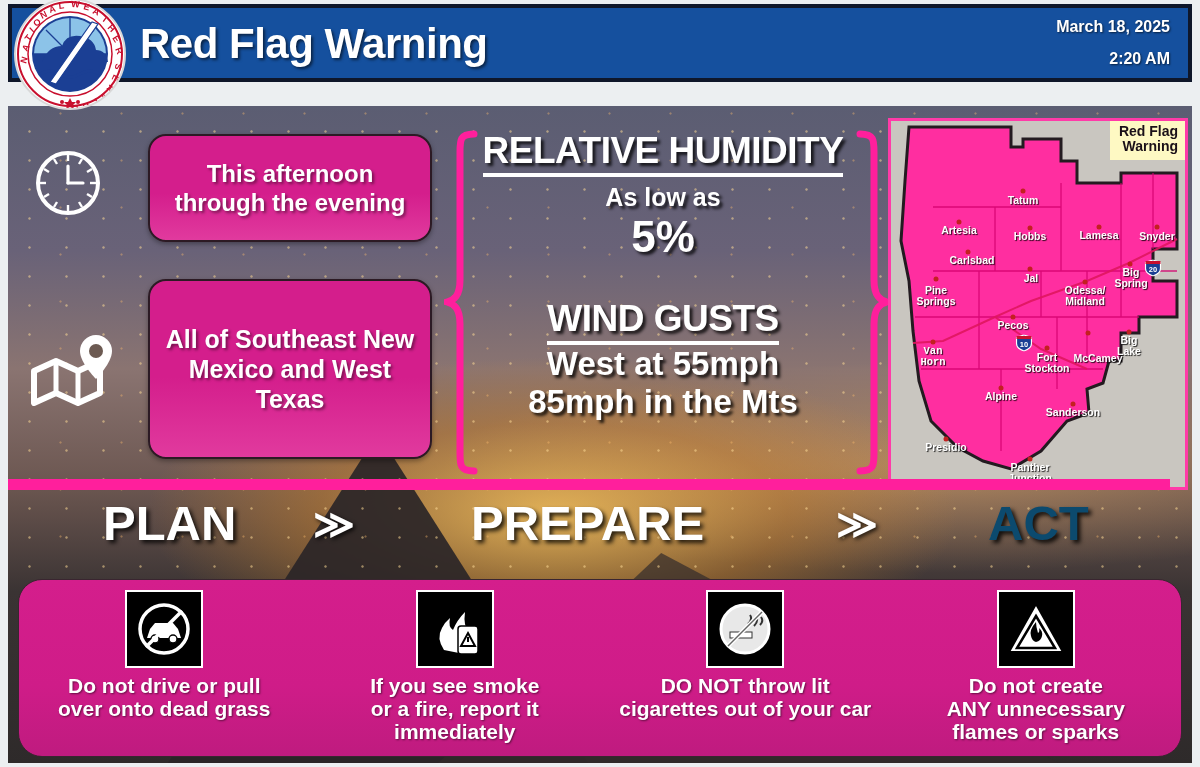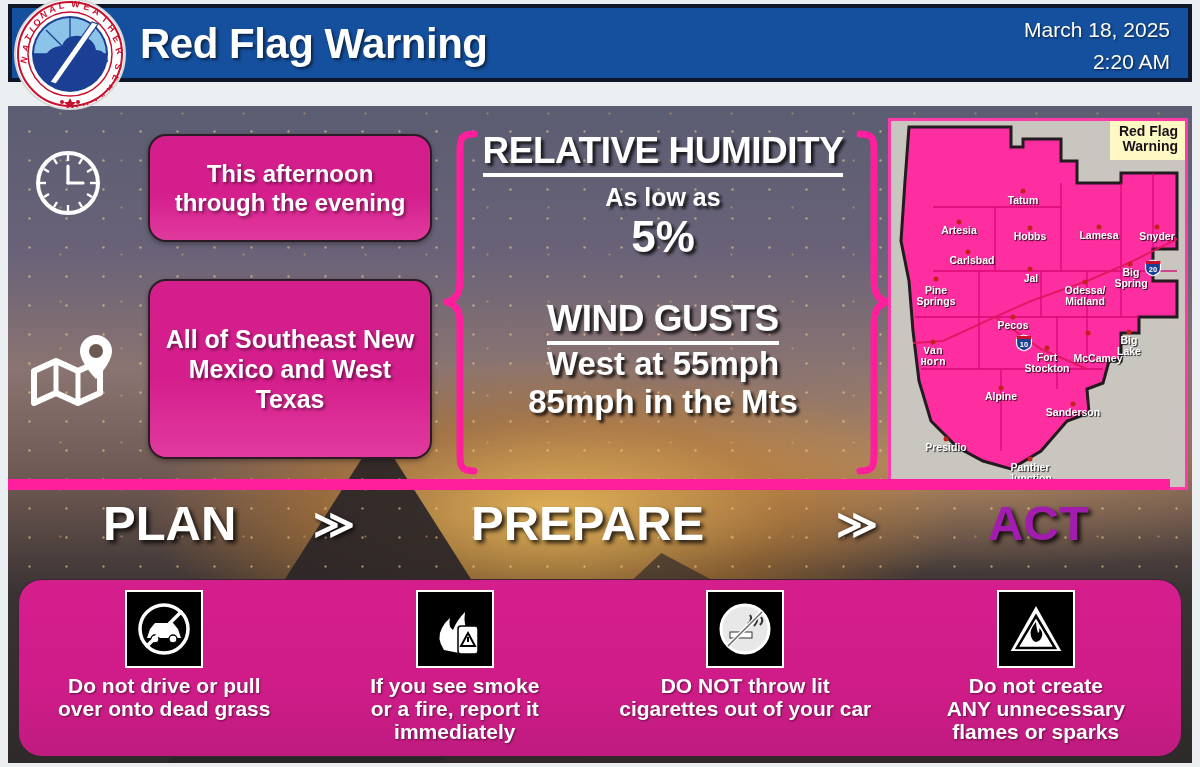--- a/index.html
+++ b/index.html
@@ -17,21 +17,21 @@
     background: #15509e; border: 4px solid #0f172a;
   }
   .header-title {
     position: absolute; left: 128px; top: 12px;
     font-size: 42px; font-weight: bold; color: #ffffff;
     letter-spacing: -0.5px;
     text-shadow: 2px 2px 3px rgba(0,0,0,0.55);
   }
   .header-date, .header-time {
     position: absolute; right: 18px;
-    font-size: 21px; font-weight: normal; color: #ffffff;
+    font-size: 16px; font-weight: bold; color: #ffffff;
     text-shadow: 1px 1px 2px rgba(0,0,0,0.6);
     text-align: right;
   }
   .header-date { top: 10px; }
   .header-time { top: 42px; }
 
   
   .nws-logo {
     position: absolute; left: 14px; top: -2px; width: 112px; height: 112px;
     border-radius: 50%;
@@ -154,21 +154,21 @@
   }
 
   
   .ppa-row {
     position: absolute; left: 8px; top: 495px; width: 1176px; height: 78px;
   }
   .ppa-word {
     position: absolute; top: 0; font-size: 49px; font-weight: bold; color: #ffffff;
     text-shadow: 3px 3px 4px rgba(0,0,0,0.8); letter-spacing: 0px;
   }
-  .ppa-act { color: #a21caf; text-shadow: 3px 3px 4px rgba(0,0,0,0.85); }
+  .ppa-act { color: #0c4a6e; text-shadow: 3px 3px 4px rgba(0,0,0,0.85); }
   .ppa-arrow {
     position: absolute; top: 6px; font-size: 40px; font-weight: bold; color: #ffffff;
     text-shadow: 2px 2px 4px rgba(0,0,0,0.8); letter-spacing: -6px;
   }
 
   
   .tips-panel {
     position: absolute; left: 18px; top: 579px; width: 1164px; height: 178px;
     background: linear-gradient(180deg, #d41e8c 0%, #cf1c88 60%, #bf1b7f 100%);
     border-radius: 24px;

